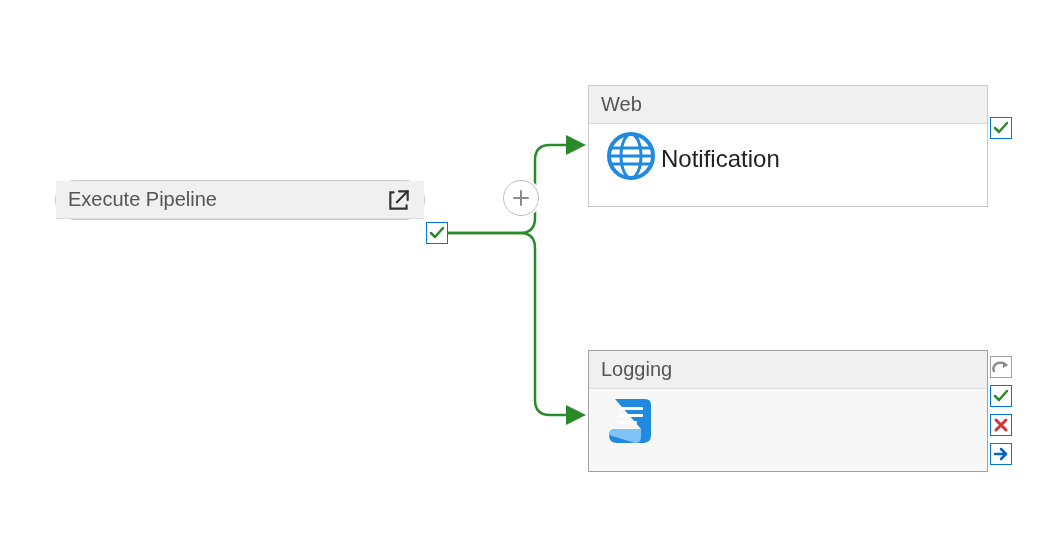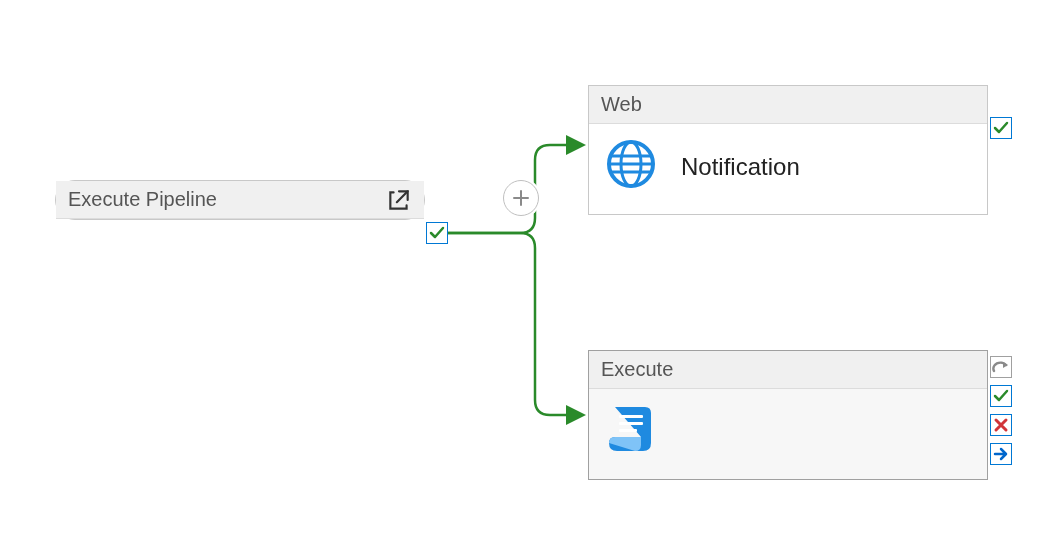--- a/index.html
+++ b/index.html
@@ -35,22 +35,22 @@
     align-items: center;
     padding: 0 12px;
     color: #555;
     font-size: 20px;
     box-sizing: border-box;
     justify-content: space-between;
   }
   .activity-body {
     display: flex;
     align-items: center;
-    padding: 14px 16px 18px 16px;
-    gap: 24px;
+    padding: 6px 16px 18px 16px;
+    gap: 4px;
     color: #222;
     font-size: 24px;
   }
   .popout-icon svg { display:block; }
   .icon-slot { flex-shrink:0; }
 
   
   .handle {
     position: absolute;
     width: 22px;
@@ -147,21 +147,21 @@
   </div>
 
   <div class="handle" style="left:990px; top:117px;">
     <svg width="16" height="16" viewBox="0 0 16 16">
       <path d="M2 8 L6 12 L14 3" stroke="#2a8a2a" stroke-width="2.5" fill="none" stroke-linecap="round" stroke-linejoin="round"></path>
     </svg>
   </div>
 
   <div class="activity selected" style="left:588px; top:350px; width:400px;">
     <div class="activity-header">
-      <span>Execute</span>
+      <span>Logging</span>
     </div>
     <div class="activity-body">
       <span class="icon-slot">
         <svg width="50" height="52" viewBox="0 0 50 52">
           <path d="M10 4 H40 Q46 4 46 10 V40 Q46 48 38 48 H12 Q4 48 4 40 Q4 34 10 34 H36" fill="#1f8ae0"></path>
           <path d="M10 4 Q4 4 4 10 V40" fill="none" stroke="#0a5aa6" stroke-width="0"></path>
           <rect x="14" y="12" width="24" height="3" fill="#fff" rx="1"></rect>
           <rect x="14" y="19" width="24" height="3" fill="#fff" rx="1"></rect>
           <rect x="14" y="26" width="18" height="3" fill="#fff" rx="1"></rect>
           <path d="M4 40 Q4 34 10 34 H36 V42 Q36 48 30 48" fill="#7fc3f7"></path>

